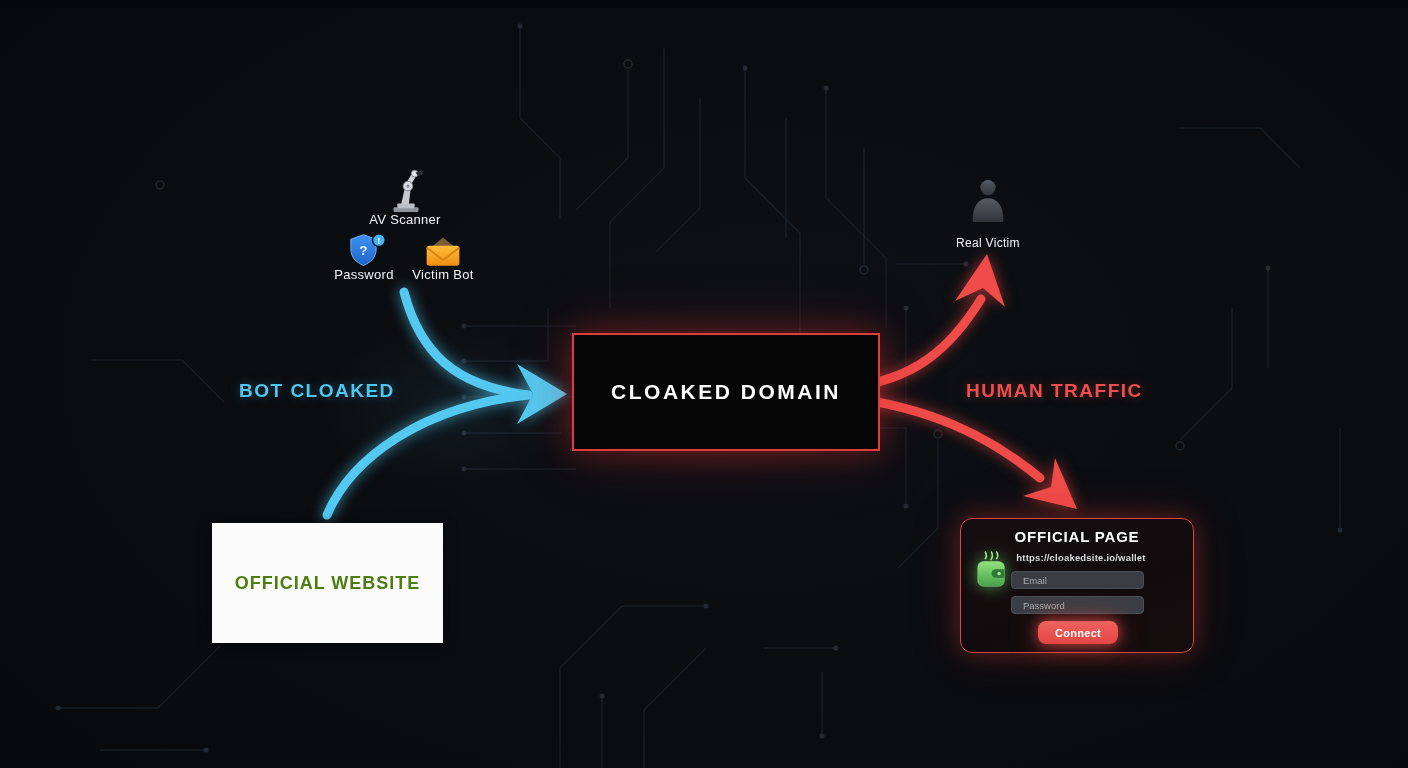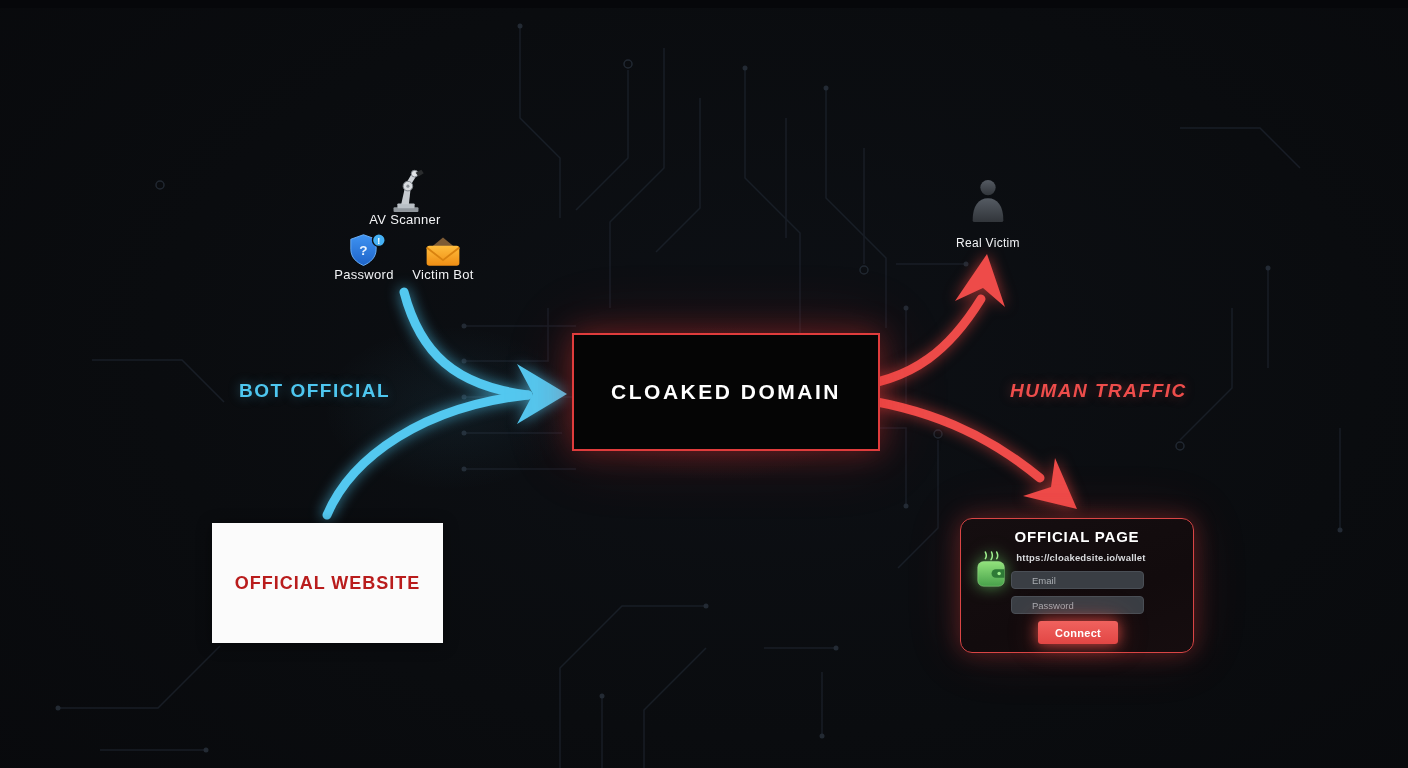--- a/index.html
+++ b/index.html
@@ -23,38 +23,38 @@
     position:absolute;left:572px;top:325px;width:308px;height:118px;
     background:#050505;border:2px solid #e03c3c;box-sizing:border-box;
     display:flex;align-items:center;justify-content:center;
     box-shadow:0 0 28px rgba(226,50,50,.38),0 0 70px rgba(226,50,50,.18);
   }
   .cloaked-box span{color:#fff;font-size:21px;font-weight:700;letter-spacing:2.5px;}
   .official-box{
     position:absolute;left:212px;top:515px;width:231px;height:120px;background:#fbfbfb;
     display:flex;align-items:center;justify-content:center;box-shadow:0 2px 14px rgba(0,0,0,.45);
   }
-  .official-box span{color:#b91c1c;font-size:18px;font-weight:700;letter-spacing:1px;}
+  .official-box span{color:#4d7c0f;font-size:18px;font-weight:700;letter-spacing:1px;}
   .phish-card{
     position:absolute;left:960px;top:510px;width:234px;height:135px;box-sizing:border-box;
     background:linear-gradient(160deg,#150e10 0%,#120b0d 60%,#160d0f 100%);
     border:1.5px solid #d94545;border-radius:12px;
     box-shadow:0 0 22px rgba(222,60,58,.35),0 0 55px rgba(222,60,58,.15);
   }
   .phish-title{position:absolute;left:0;top:9px;width:100%;text-align:center;color:#fff;font-size:15px;font-weight:700;letter-spacing:.8px;}
   .phish-url{position:absolute;left:51px;top:33px;width:138px;color:#d8dadd;font-size:9.5px;font-weight:600;letter-spacing:.2px;white-space:nowrap;text-align:center;}
   .phish-input{
     position:absolute;left:50px;width:133px;height:18px;box-sizing:border-box;
     background:#3a3e44;border:1px solid #4a4f56;border-radius:4px;color:#e8e9ea;
-    font-size:9.5px;padding:0 20px;font-family:"Liberation Sans",sans-serif;outline:none;
+    font-size:9.5px;padding:0 11px;font-family:"Liberation Sans",sans-serif;outline:none;
   }
   .phish-input::placeholder{color:#a8acb1;opacity:1;}
   .phish-input.email{top:52px;} .phish-input.password{top:77px;}
   .connect-btn{
-    position:absolute;left:77px;top:102px;width:80px;height:23px;border:none;border-radius:3px;
+    position:absolute;left:77px;top:102px;width:80px;height:23px;border:none;border-radius:8px;
     background:linear-gradient(180deg,#f0625e 0%,#e24644 100%);color:#fff;font-size:11px;font-weight:700;
     font-family:"Liberation Sans",sans-serif;letter-spacing:.3px;cursor:pointer;
     box-shadow:0 0 14px rgba(240,80,75,.8),0 0 30px rgba(240,80,75,.35);
   }
   .wallet-wrap{position:absolute;left:12px;top:31px;width:38px;height:44px;filter:drop-shadow(0 0 8px rgba(110,225,110,.65));}
   .arrows{filter:none;}
   .cyan-arrow{filter:drop-shadow(0 0 7px rgba(80,200,240,.7));}
   .red-arrow{filter:drop-shadow(0 0 7px rgba(240,70,65,.65));}
 </style>
 </head>
@@ -182,22 +182,22 @@
             <stop offset="1" stop-color="#ef8e14"></stop>
         </linearGradient>
       </defs>
       <path d="M10 12 L22 2 L34 12 Z" fill="#7d5b34"></path>
       <rect x="4" y="11" width="36" height="22" rx="3" fill="url(#envGrad)"></rect>
       <path d="M4 13 L22 27 L40 13" stroke="#d9820f" stroke-width="2" fill="none"></path>
     </svg>
   </div>
   <div class="icon-label" style="left:383px;top:259px;width:120px;">Victim Bot</div>
 
-  <div class="traffic-label bot" style="left:239px;top:372px;">BOT OFFICIAL</div>
-  <div class="traffic-label human" style="left:1010px;top:372px;font-style:italic;">HUMAN TRAFFIC</div>
+  <div class="traffic-label bot" style="left:239px;top:372px;">BOT CLOAKED</div>
+  <div class="traffic-label human" style="left:966px;top:372px;">HUMAN TRAFFIC</div>
 
   <div class="cloaked-box">
     <span>CLOAKED DOMAIN</span>
   </div>
 
   <div class="official-box">
     <span>OFFICIAL WEBSITE</span>
   </div>
 
   <div class="node" style="left:964px;top:170px;width:48px;height:46px;">

